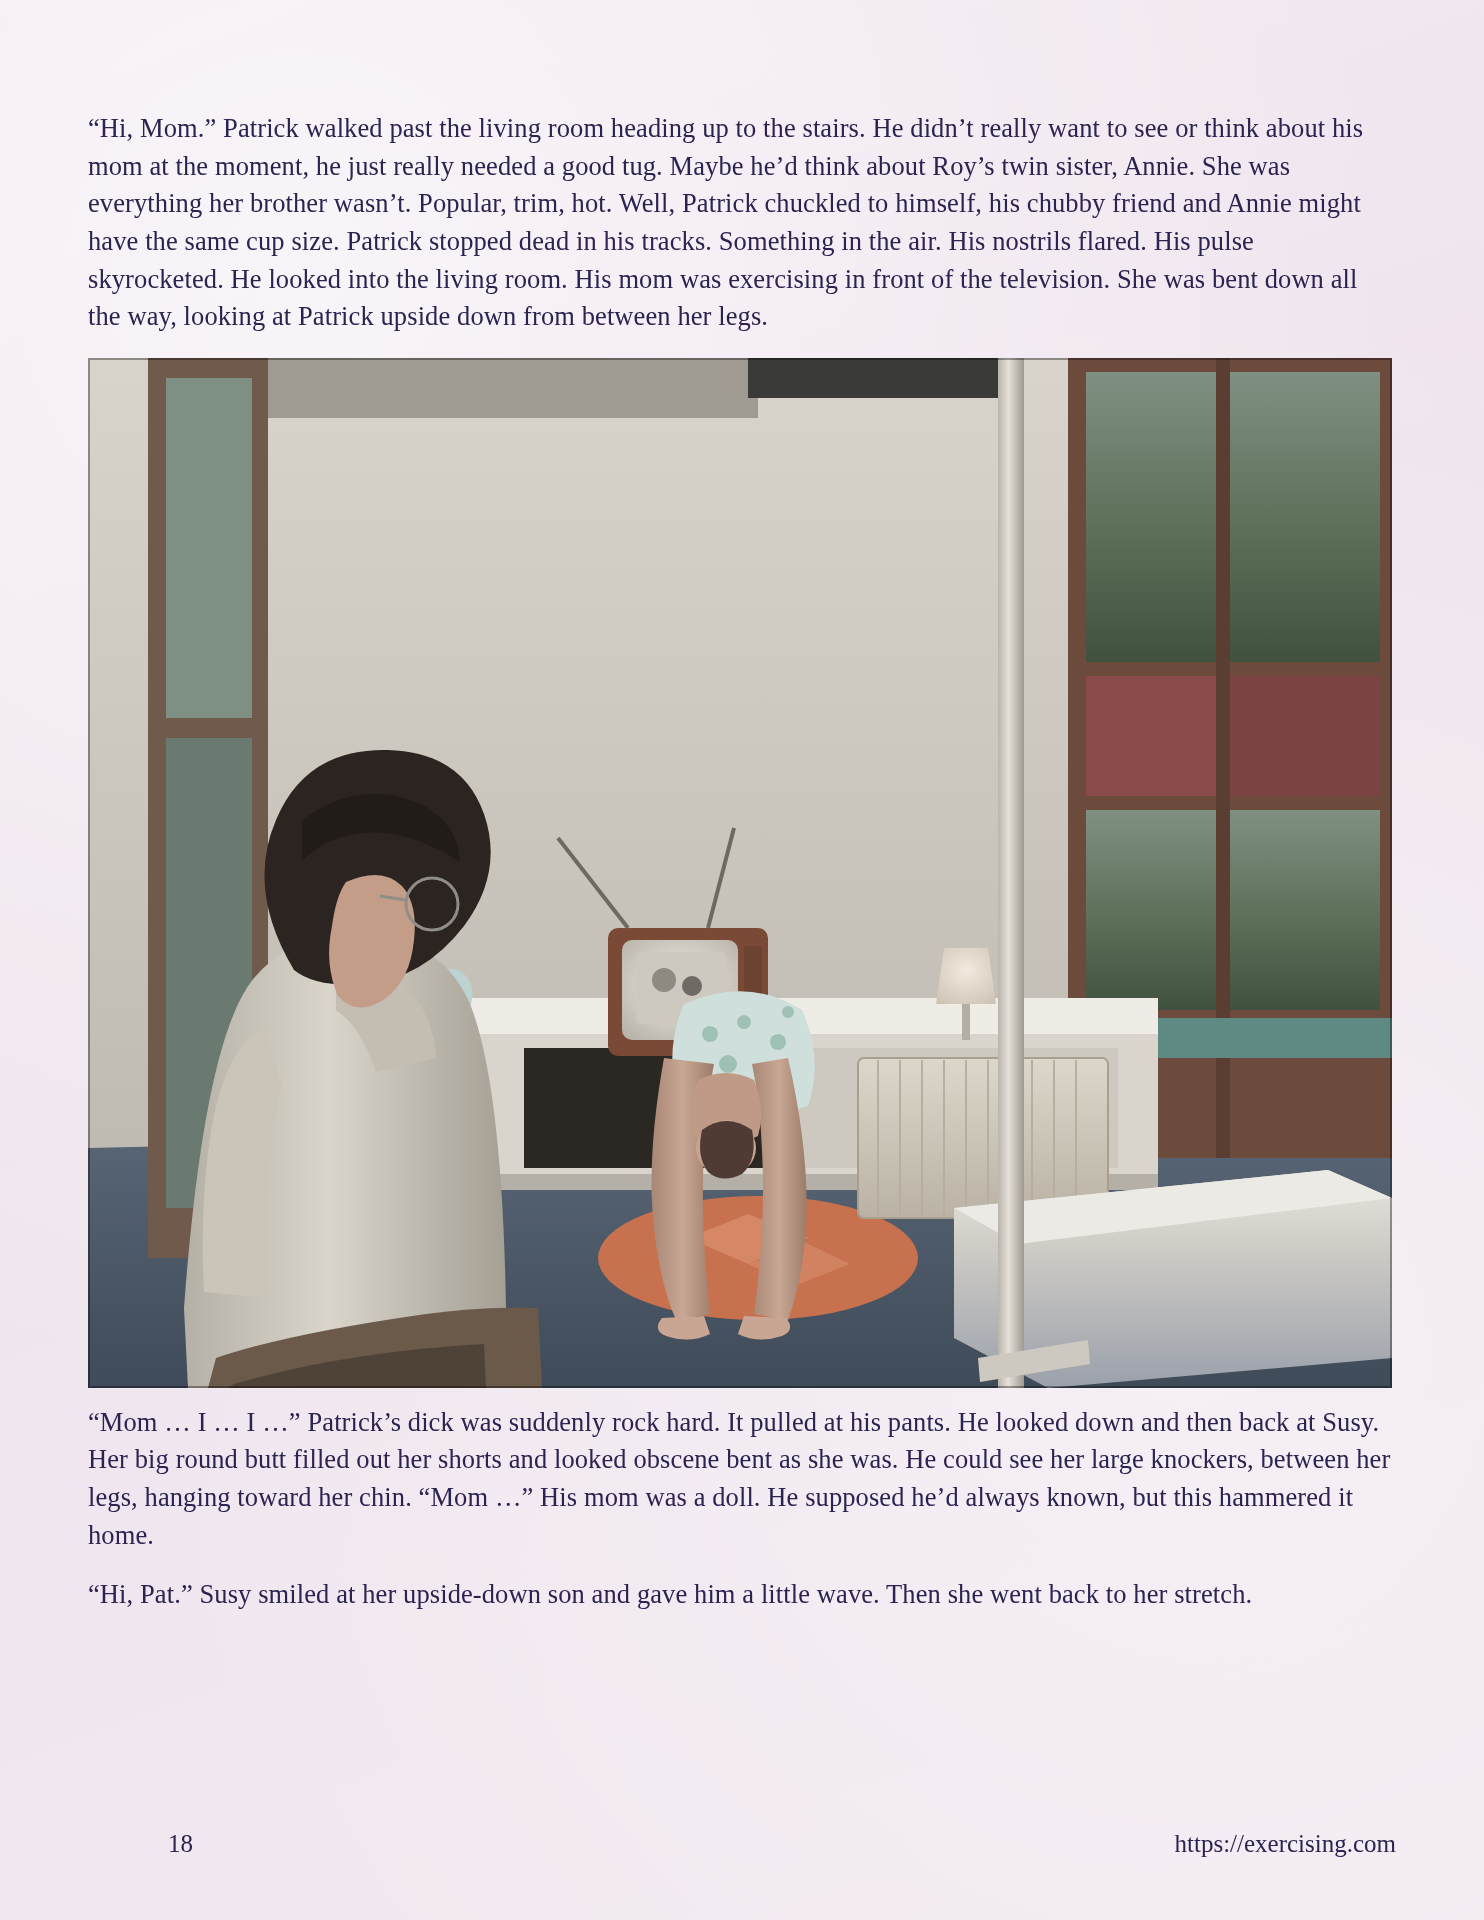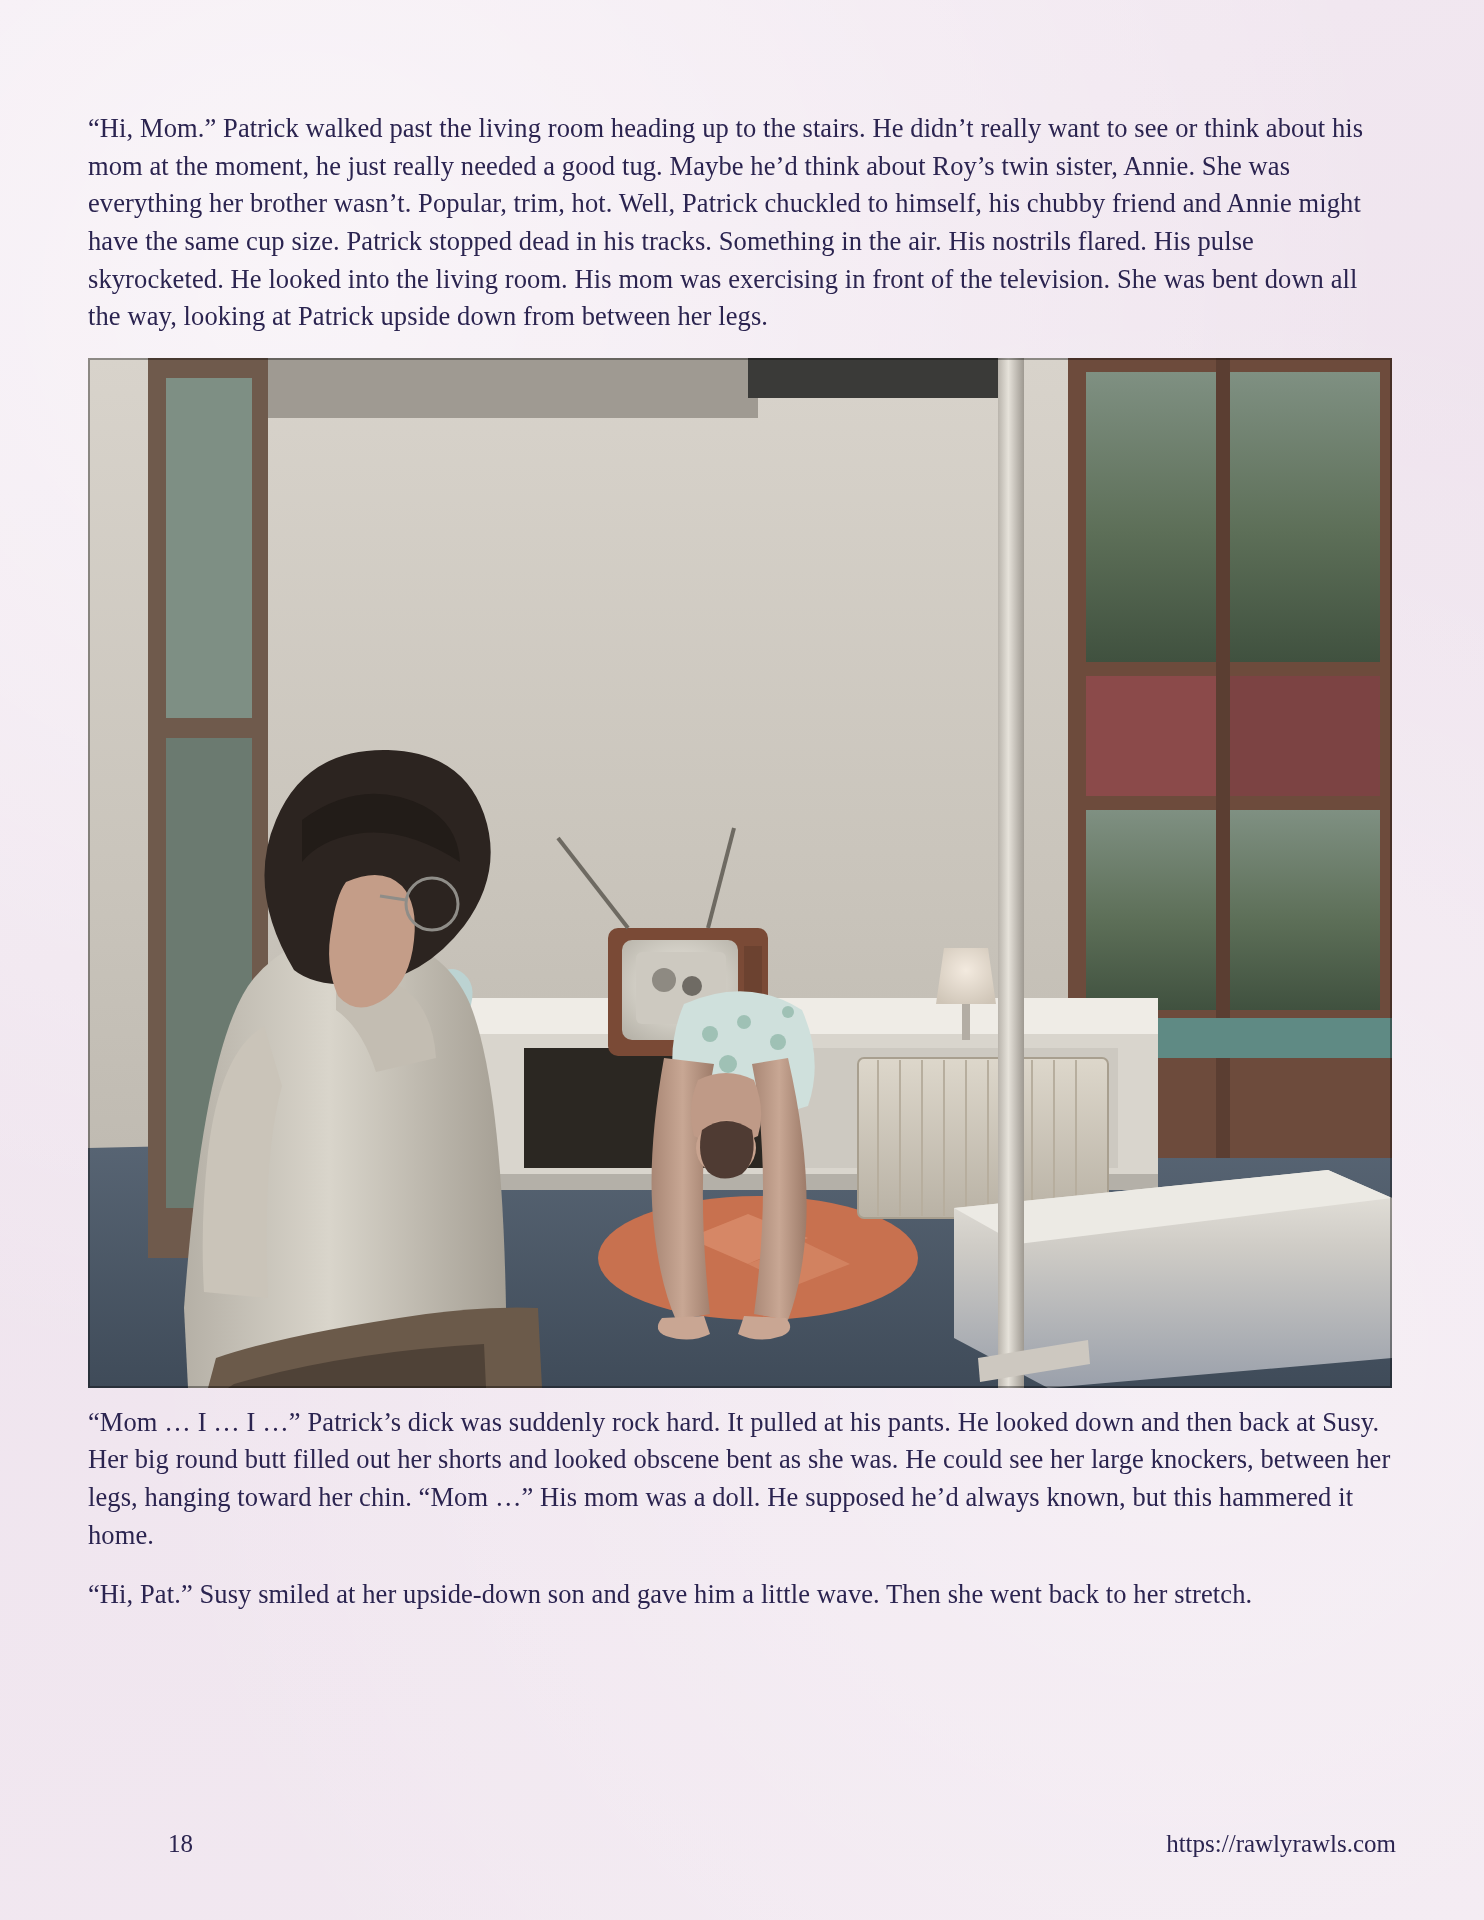--- a/index.html
+++ b/index.html
@@ -233,16 +233,16 @@
     </div>
 
     <p class="body-text">“Mom … I … I …” Patrick’s dick was suddenly rock hard. It pulled at his pants. He looked down and then back at Susy. Her big round butt filled out her shorts and looked obscene bent as she was. He could see her large knockers, between her legs, hanging toward her chin. “Mom …” His mom was a doll. He supposed he’d always known, but this hammered it home.</p>
 
     <p class="body-text">“Hi, Pat.” Susy smiled at her upside-down son and gave him a little wave. Then she went back to her stretch.</p>
 
   </div>
 
   <div class="footer">
     <span class="page-number">18</span>
-    <a class="site-link" href="#">https://rawlyrawls.com</a>
+    <a class="site-link" href="#">https://exercising.com</a>
   </div>
 
 </div>
 
 </body></html>

